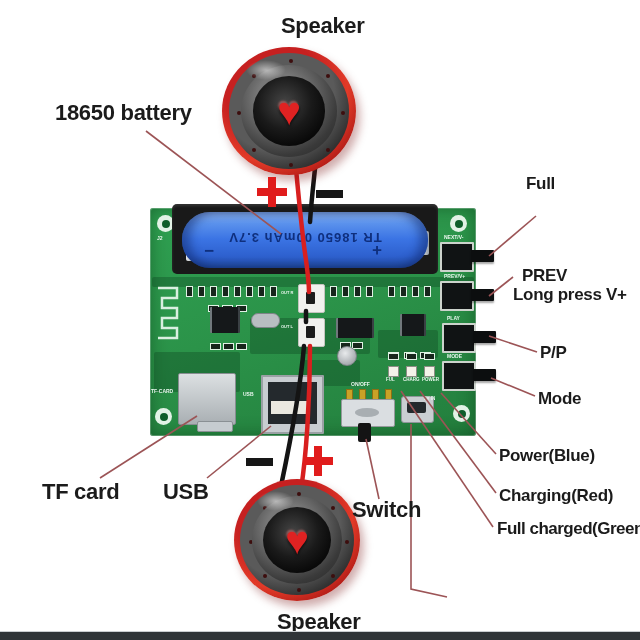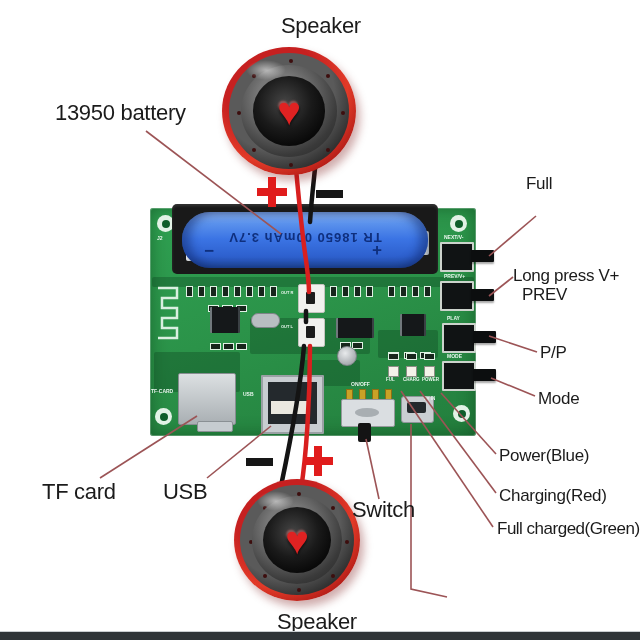--- a/index.html
+++ b/index.html
@@ -1,21 +1,21 @@
 <!DOCTYPE html>
 <html><head>
 <meta charset="utf-8">
 <title>Bluetooth Amplifier Board Diagram</title>
 <style>
   html,body{margin:0;padding:0;background:#fff;}
   #canvas{position:relative;width:640px;height:640px;background:#ffffff;overflow:hidden;
           font-family:"Liberation Sans",sans-serif;}
 
   
-  .lbl{position:absolute;color:#1b1b1b;font-weight:400;letter-spacing:-0.3px;white-space:nowrap;z-index:50;}
+  .lbl{position:absolute;color:#1b1b1b;font-weight:700;letter-spacing:-0.3px;white-space:nowrap;z-index:50;}
   .lbl-big{font-size:22px;}
   .lbl-side{font-size:17px;line-height:19px;}
 
   
   .plus{position:absolute;width:30px;height:30px;z-index:50;}
   .plus::before{content:"";position:absolute;left:0;top:11px;width:30px;height:8px;background:#e01c1c;}
   .plus::after{content:"";position:absolute;left:11px;top:0;width:8px;height:30px;background:#e01c1c;}
   .minus{position:absolute;width:27px;height:8px;background:#161616;z-index:50;}
 
   
@@ -253,28 +253,28 @@
     <line class="leader" x1="496" y1="454" x2="441" y2="393"></line>
     <line class="leader" x1="496" y1="493" x2="420" y2="391"></line>
     <line class="leader" x1="493" y1="527" x2="401" y2="391"></line>
     <polyline class="leader" points="411,424 411,589 447,597"></polyline>
     <line class="leader" x1="366" y1="439" x2="379" y2="499"></line>
     <line class="leader" x1="197" y1="416" x2="100" y2="478"></line>
     <line class="leader" x1="271" y1="426" x2="207" y2="478"></line>
   </svg>
 
   <div class="lbl lbl-big" style="left:281px;top:13px;">Speaker</div>
-  <div class="lbl lbl-big" style="left:55px;top:100px;">13950 battery</div>
+  <div class="lbl lbl-big" style="left:55px;top:100px;">18650 battery</div>
 
   <div class="lbl lbl-side" style="left:520px;top:174px;">
     <div style="margin-left:6px;">Full</div>
   </div>
   <div class="lbl lbl-side" style="left:513px;top:266px;">
+    <div style="margin-left:9px;">PREV</div>
     <div>Long press V+</div>
-    <div style="margin-left:9px;">PREV</div>
   </div>
   <div class="lbl lbl-side" style="left:540px;top:343px;">P/P</div>
   <div class="lbl lbl-side" style="left:538px;top:389px;">Mode</div>
   <div class="lbl lbl-side" style="left:499px;top:446px;">Power(Blue)</div>
   <div class="lbl lbl-side" style="left:499px;top:486px;">Charging(Red)</div>
   <div class="lbl lbl-side" style="left:497px;top:519px;letter-spacing:-0.5px;">Full charged(Green)</div>
 
   <div class="lbl lbl-big" style="left:352px;top:497px;">Switch</div>
   <div class="lbl lbl-big" style="left:42px;top:479px;">TF card</div>
   <div class="lbl lbl-big" style="left:163px;top:479px;">USB</div>

